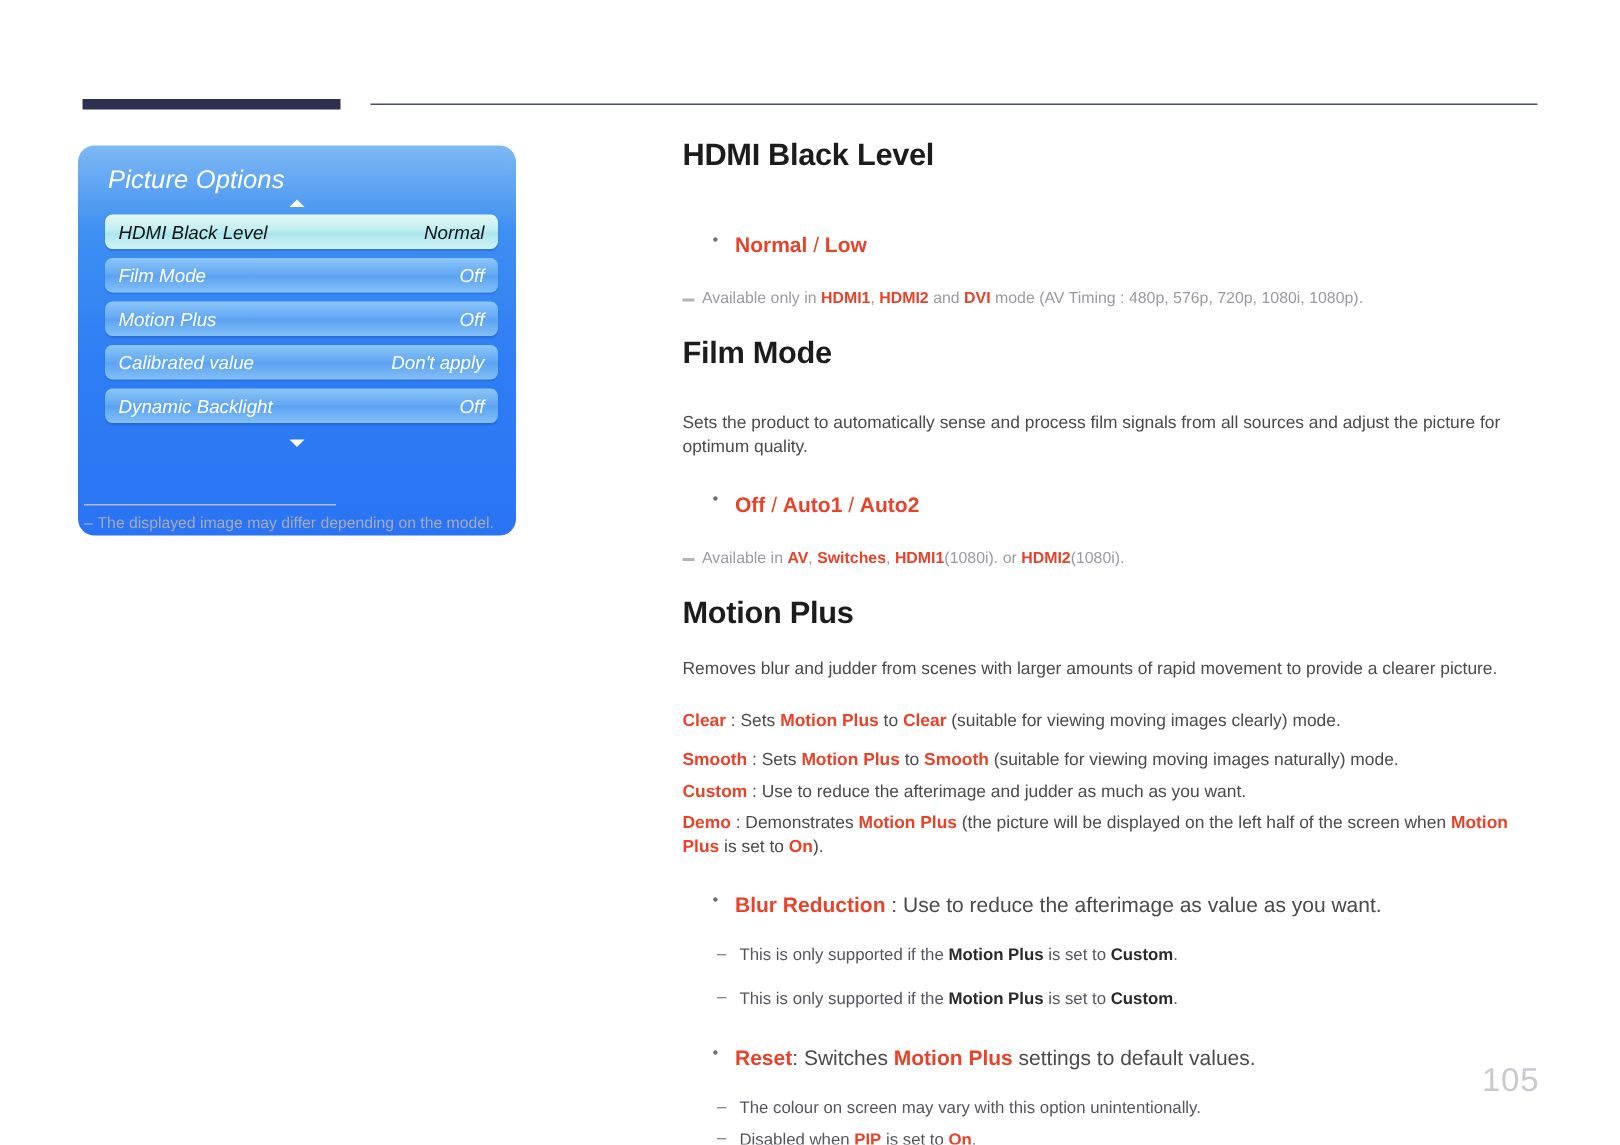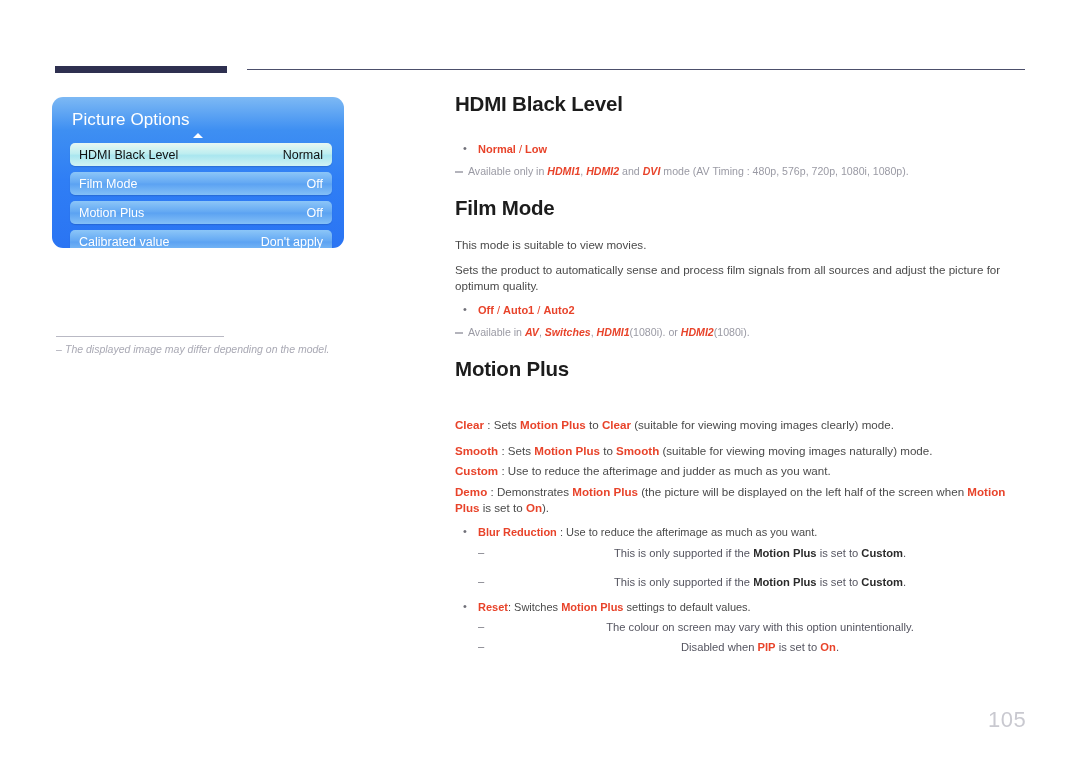--- a/index.html
+++ b/index.html
@@ -33,26 +33,27 @@
     height: 1px;
     background: #4c4f6b;
   }
 
   
   #osd-panel {
     position: absolute;
     left: 52px;
     top: 97px;
     width: 292px;
-    height: 151px;
+    height: 260px;
     border-radius: 11px;
     background: linear-gradient(180deg, #7db9f4 0%, #3e8ff2 22%, #2f7ef5 55%, #2a74f3 100%);
     box-sizing: border-box;
     padding: 0;
     overflow: hidden;
+    font-style: italic;
   }
   #osd-title {
     position: absolute;
     left: 20px;
     top: 13px;
     font-size: 17px;
     color: #ffffff;
     letter-spacing: .1px;
   }
   .osd-arrow {
@@ -109,21 +110,20 @@
     height: 1px;
     background: #b9b9c4;
   }
   #osd-note {
     position: absolute;
     left: 56px;
     top: 343px;
     font-size: 10.5px;
     color: #a9a9b4;
     white-space: nowrap;
-    font-style: italic;
   }
   #osd-note .note-dash {
     display: inline-block;
     width: 9px;
     color: #a9a9b4;
   }
 
   
   #content {
     position: absolute;
@@ -144,41 +144,40 @@
     line-height: 1.38;
     color: #4a4a4a;
   }
   .accent { color: #e8432a; font-weight: bold; }
   .accent-plain { color: #e8432a; }
   .bold-dark { color: #2a2a2a; font-weight: bold; }
 
   .bullet-line {
     position: relative;
     padding-left: 23px;
-    font-size: 11px;
+    font-size: 14px;
     line-height: 1.38;
     color: #4a4a4a;
-    margin: 0;
+    margin: 12px;
   }
   .bullet-line::before {
     content: "•";
     position: absolute;
     left: 8px;
     top: -1px;
     color: #6f6f78;
     font-size: 11px;
   }
   .dash-line {
     position: relative;
     padding-left: 38px;
     font-size: 11.2px;
     line-height: 1.38;
     color: #555560;
     margin: 0;
-    text-align: center;
   }
   .dash-line::before {
     content: "–";
     position: absolute;
     left: 23px;
     top: -1px;
     color: #74747e;
   }
   .note-line {
     position: relative;
@@ -190,21 +189,21 @@
   }
   .note-line::before {
     content: "";
     position: absolute;
     left: 0;
     top: 7px;
     width: 8px;
     height: 2px;
     background: #b4b4bc;
   }
-  .note-line .accent { color: #e8432a; font-weight: bold; font-style: italic; }
+  .note-line .accent { color: #e8432a; font-weight: bold; }
   .sp-5 { height: 5px; }
   .sp-7 { height: 7px; }
   .sp-9 { height: 9px; }
   .sp-17 { height: 17px; }
 
   
   #page-number {
     position: absolute;
     left: 988px;
     top: 707px;
@@ -263,54 +262,54 @@
   <p class="bullet-line">
     <span class="accent">Normal</span><span class="accent-plain"> / </span><span class="accent">Low</span>
   </p>
   <div class="sp-7"></div>
   <p class="note-line"><span>Available only in </span><span class="accent">HDMI1</span><span>, </span><span class="accent">HDMI2</span><span> and </span><span class="accent">DVI</span><span> mode (AV Timing : 480p, 576p, 720p, 1080i, 1080p).</span></p>
 
   <div class="sp-17"></div>
 
   <h2 class="section-title">Film Mode</h2>
   <div class="sp-17"></div>
-  <p class="body-line">This mode is suitable to view movies.</p>
   <div class="sp-9"></div>
   <p class="body-line">Sets the product to automatically sense and process film signals from all sources and adjust the picture for optimum quality.</p>
   <div class="sp-9"></div>
   <p class="bullet-line">
     <span class="accent">Off</span><span class="accent-plain"> / </span><span class="accent">Auto1</span><span class="accent-plain"> / </span><span class="accent">Auto2</span>
   </p>
   <div class="sp-7"></div>
   <p class="note-line"><span>Available in </span><span class="accent">AV</span><span>, </span><span class="accent">Switches</span><span>, </span><span class="accent">HDMI1</span><span>(1080i). or </span><span class="accent">HDMI2</span><span>(1080i).</span></p>
 
   <div class="sp-17"></div>
 
   <h2 class="section-title">Motion Plus</h2>
   <div class="sp-17"></div>
+  <p class="body-line">Removes blur and judder from scenes with larger amounts of rapid movement to provide a clearer picture.</p>
   <div class="sp-7"></div>
   <div class="sp-7"></div>
 
   <div class="sp-5"></div>
 
   <p class="body-line"><span class="accent">Clear</span><span> : Sets </span><span class="accent">Motion Plus</span><span> to </span><span class="accent">Clear</span><span> (suitable for viewing moving images clearly) mode.</span></p>
   <div class="sp-5"></div>
 
   <div class="sp-5"></div>
 
   <p class="body-line"><span class="accent">Smooth</span><span> : Sets </span><span class="accent">Motion Plus</span><span> to </span><span class="accent">Smooth</span><span> (suitable for viewing moving images naturally) mode.</span></p>
   <div class="sp-5"></div>
 
   <p class="body-line"><span class="accent">Custom</span><span> : Use to reduce the afterimage and judder as much as you want.</span></p>
   <div class="sp-5"></div>
 
   <p class="body-line"><span class="accent">Demo</span><span> : Demonstrates </span><span class="accent">Motion Plus</span><span> (the picture will be displayed on the left half of the screen when </span><span class="accent">Motion Plus</span><span> is set to </span><span class="accent">On</span><span>).</span></p>
   <div class="sp-9"></div>
 
-  <p class="bullet-line"><span class="accent">Blur Reduction</span><span> : Use to reduce the afterimage as much as you want.</span></p>
+  <p class="bullet-line"><span class="accent">Blur Reduction</span><span> : Use to reduce the afterimage as value as you want.</span></p>
   <div class="sp-5"></div>
   <p class="dash-line"><span>This is only supported if the </span><span class="bold-dark">Motion Plus</span><span> is set to </span><span class="bold-dark">Custom</span><span>.</span></p>
   <div class="sp-9"></div>
 
   <div class="sp-5"></div>
   <p class="dash-line"><span>This is only supported if the </span><span class="bold-dark">Motion Plus</span><span> is set to </span><span class="bold-dark">Custom</span><span>.</span></p>
   <div class="sp-9"></div>
 
   <p class="bullet-line"><span class="accent">Reset</span><span>: Switches </span><span class="accent">Motion Plus</span><span> settings to default values.</span></p>
   <div class="sp-5"></div>

